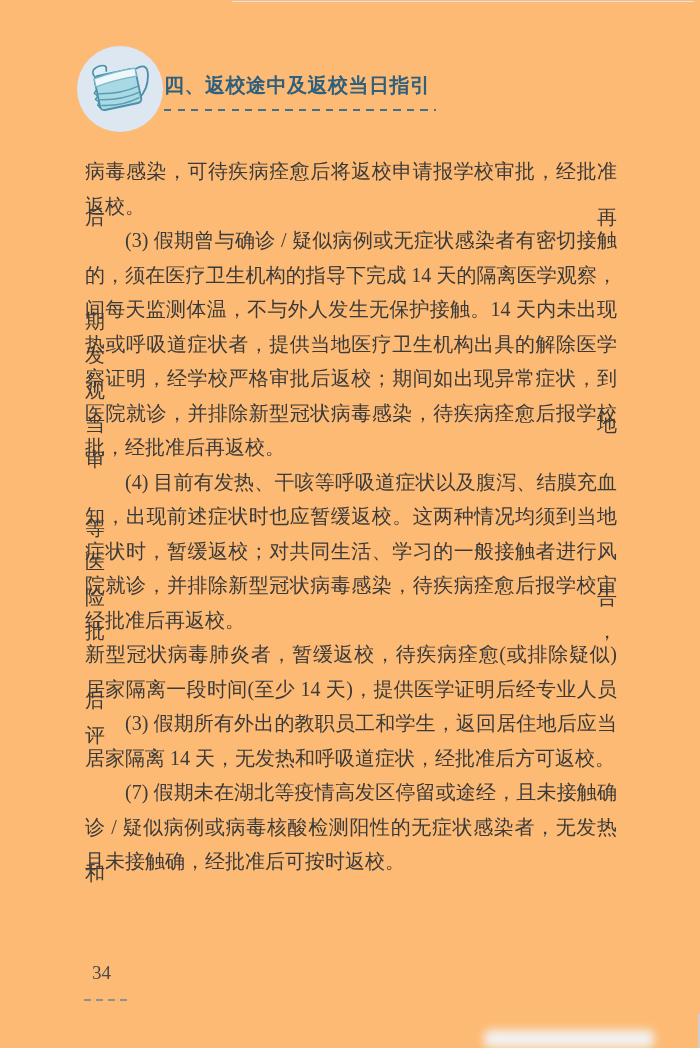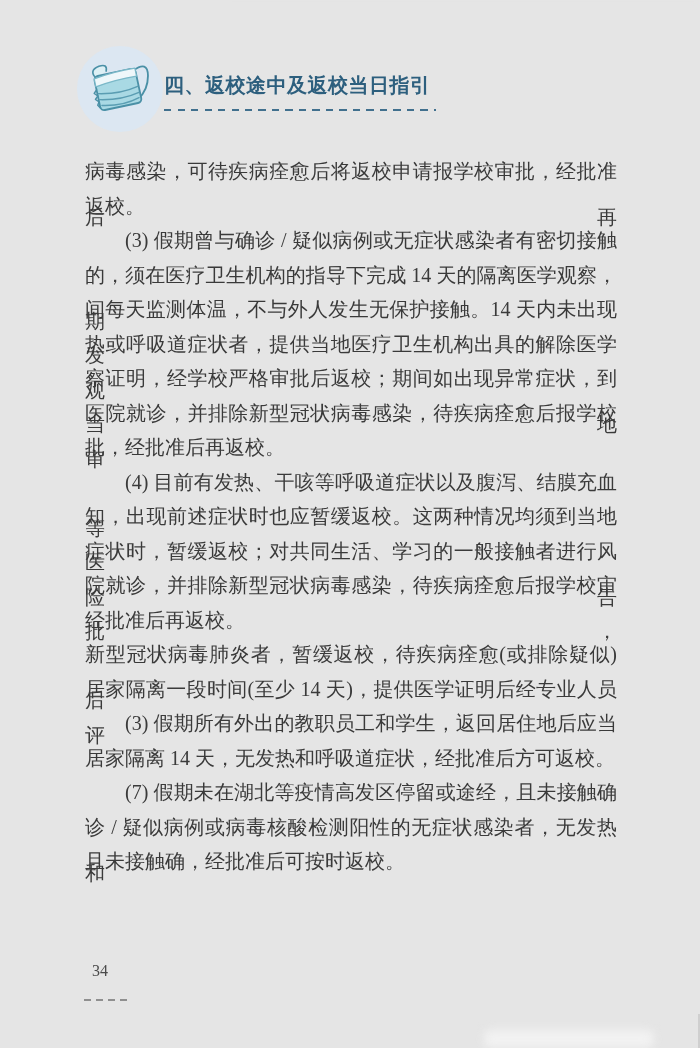--- a/index.html
+++ b/index.html
@@ -1,35 +1,35 @@
 <!DOCTYPE html>
 <html><head>
 <meta charset="utf-8">
 <style>
   html,body{margin:0;padding:0;}
   body{width:700px;height:1048px;background:#fbfbfb;font-family:"Liberation Serif","DejaVu Serif",serif;}
-  .page{position:relative;width:700px;height:1048px;background:#e5e5e5;overflow:hidden;}
+  .page{position:relative;width:700px;height:1048px;background:#fdba74;overflow:hidden;}
 
   
   .header-icon{position:absolute;left:77px;top:46px;width:86px;height:86px;border-radius:50%;
     background:#dce7f2;display:flex;align-items:center;justify-content:center;}
   .header-icon svg{width:86px;height:86px;}
   .page-title{position:absolute;left:164px;top:72px;font-size:20px;font-weight:bold;color:#2d5f7e;
     letter-spacing:0.5px;white-space:nowrap;}
   .title-dashes{position:absolute;left:164px;top:109px;width:272px;height:2px;
     background:repeating-linear-gradient(90deg,#41708e 0 7px,transparent 7px 13.5px);}
 
   
   .body-text{position:absolute;left:85px;top:148px;width:532px;color:#3a3a3a;font-size:20px;}
   .line{height:34.5px;line-height:46px;white-space:normal;font-family:Liberation Serif, serif;}
   .line.fill{text-align:justify;text-align-last:justify;}
   .line.indent{text-indent:40px;}
 
   
-  .page-number{position:absolute;left:92px;top:962px;font-size:16px;color:#4a4a4a;}
+  .page-number{position:absolute;left:92px;top:962px;font-size:19px;color:#4a4a4a;}
   .footer-dashes{position:absolute;left:84px;top:999px;width:47px;height:2px;
     background:repeating-linear-gradient(90deg,#8f8f8f 0 7px,transparent 7px 12px);}
 
   
   .artifact-top{position:absolute;top:1px;left:232px;right:6px;height:1px;background:#e4e4e4;}
   .artifact-right{position:absolute;right:0;top:1014px;width:2px;height:34px;background:#cfcfcf;}
   .artifact-smudge{position:absolute;right:46px;bottom:0;width:170px;height:18px;background:#f2f2f2;
     filter:blur(5px);border-radius:6px;}
 </style>
 </head>

